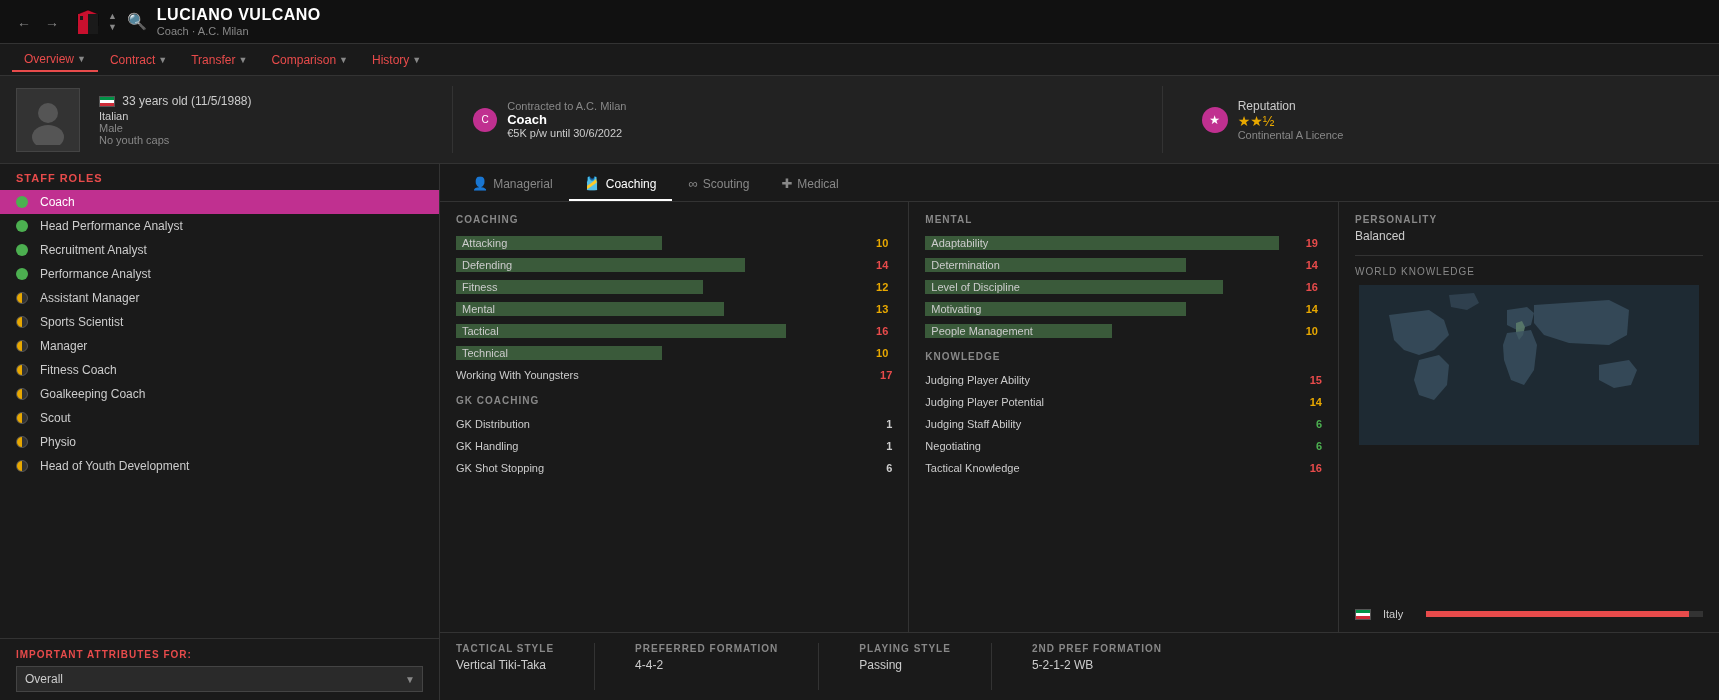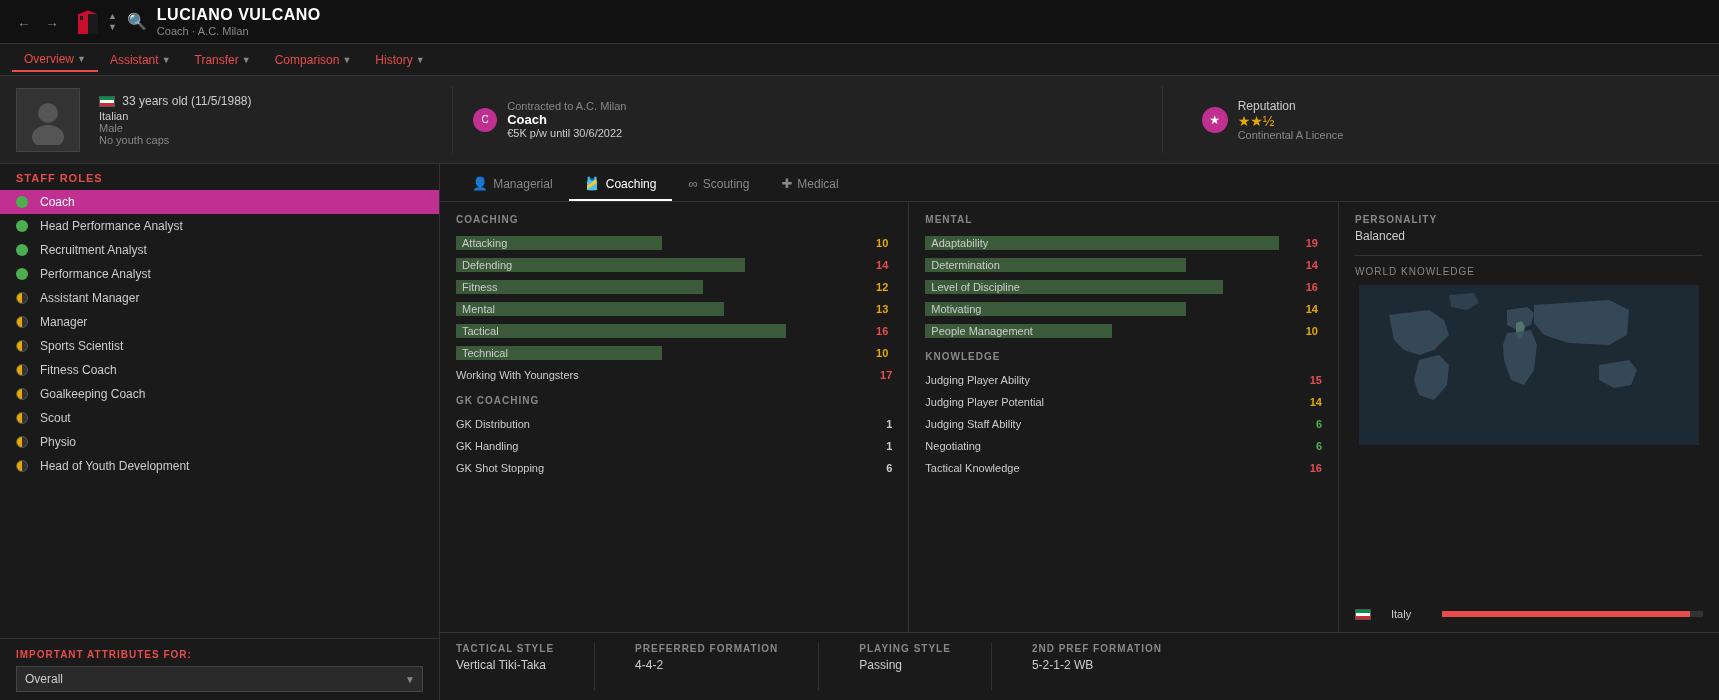--- a/index.html
+++ b/index.html
@@ -414,21 +414,21 @@
       position: relative;
     }
     .world-map-container svg {
       width: 100%;
       height: 160px;
     }
 
     .country-row {
       display: flex;
       align-items: center;
-      gap: 16px;
+      gap: 8px;
       margin-top: 8px;
     }
     .country-bar-bg {
       flex: 1;
       height: 6px;
       background: #333;
       position: relative;
     }
     .country-bar-fill {
       height: 6px;
@@ -493,21 +493,21 @@
     <span>Coach · A.C. Milan</span>
   </div>
 </div>
 
 <div class="menu-bar">
   <div class="menu-item active">
     <span>Overview</span>
     <span class="chevron">▼</span>
   </div>
   <div class="menu-item">
-    <span>Assistant</span>
+    <span>Contract</span>
     <span class="chevron">▼</span>
   </div>
   <div class="menu-item">
     <span>Transfer</span>
     <span class="chevron">▼</span>
   </div>
   <div class="menu-item">
     <span>Comparison</span>
     <span class="chevron">▼</span>
   </div>
@@ -573,25 +573,25 @@
     <div class="role-item">
       <div class="dot green"></div>
       <span class="role-name">Performance Analyst</span>
     </div>
     <div class="role-item">
       <div class="dot half"></div>
       <span class="role-name">Assistant Manager</span>
     </div>
     <div class="role-item">
       <div class="dot half"></div>
+      <span class="role-name">Sports Scientist</span>
+    </div>
+    <div class="role-item">
+      <div class="dot half"></div>
       <span class="role-name">Manager</span>
-    </div>
-    <div class="role-item">
-      <div class="dot half"></div>
-      <span class="role-name">Sports Scientist</span>
     </div>
     <div class="role-item">
       <div class="dot half"></div>
       <span class="role-name">Fitness Coach</span>
     </div>
     <div class="role-item">
       <div class="dot half"></div>
       <span class="role-name">Goalkeeping Coach</span>
     </div>
     <div class="role-item">

